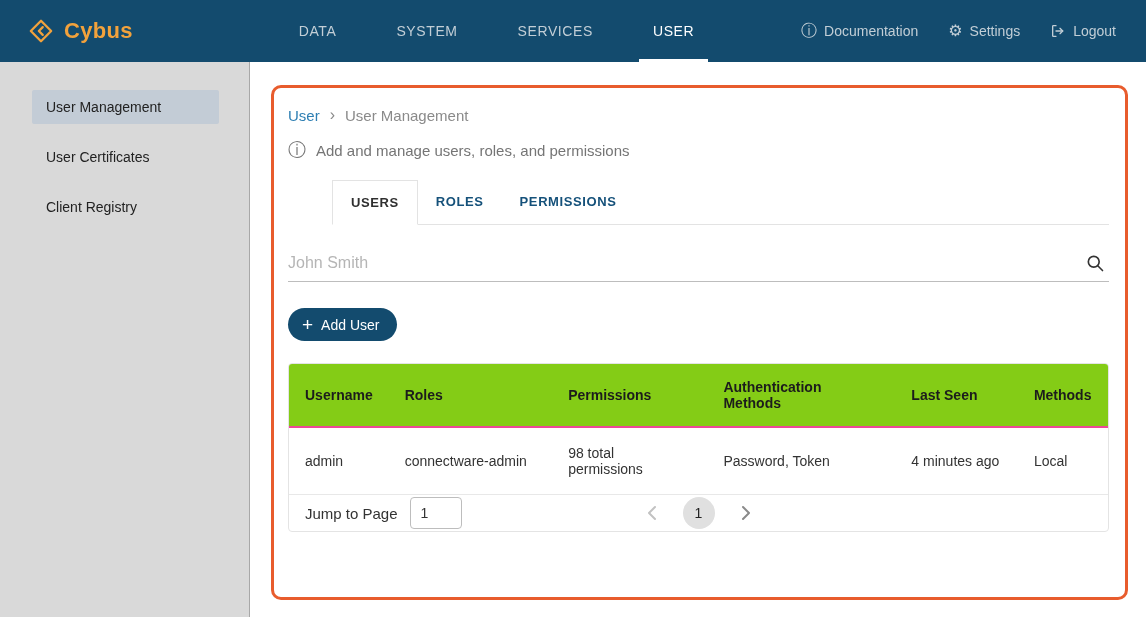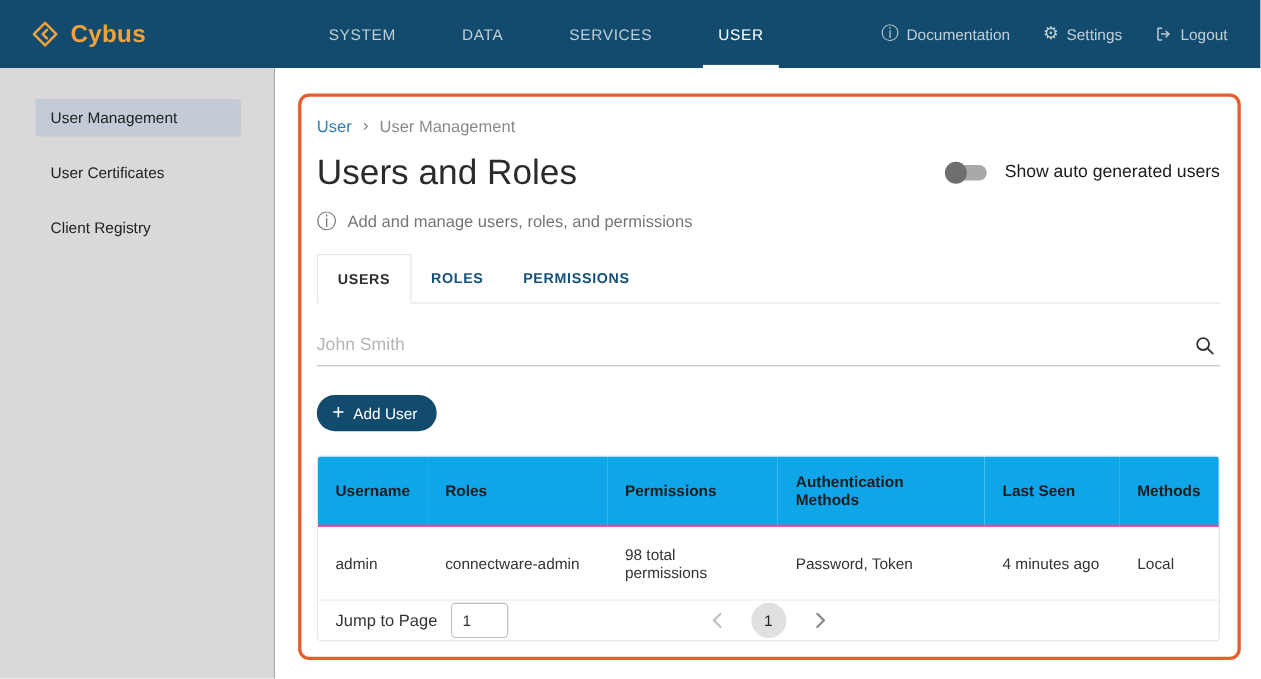--- a/index.html
+++ b/index.html
@@ -44,21 +44,21 @@
   .switch { position: relative; width: 34px; height: 14px; background: #a9a9a9; border-radius: 7px;
     cursor: pointer; margin: 0 4px; }
   .switch .knob { position: absolute; left: -4px; top: -3px; width: 20px; height: 20px;
     border-radius: 50%; background: #6f6f6f; }
   .toggle-label { font-size: 16px; color: #1a1a1a; }
 
   .subtitle-row { display: flex; align-items: center; gap: 10px; margin-top: 14px; color: #757575; font-size: 15px; }
   .subtitle-row .glyph { font-size: 18px; color: #757575; }
 
   
-  .tabs { display: flex; margin-top: 18px; border-bottom: 1px solid #e3e3e3; }
+  .tabs { display: flex; margin-top: 18px; border-bottom: 1px solid #e3e3e3; margin-left: 44px; }
   .tab { padding: 14px 18px; font-size: 13px; font-weight: 700; letter-spacing: 0.6px;
     color: #15517a; cursor: pointer; }
   .tab.active { color: #2f2f2f; border: 1px solid #e3e3e3; border-bottom: 1px solid #fff;
     margin-bottom: -1px; background: #fff; }
 
   
   .search-row { display: flex; align-items: center; margin-top: 28px; border-bottom: 1px solid #bdbdbd;
     padding-bottom: 8px; }
   .search-input { flex: 1; border: none; outline: none; font-size: 16px; color: #a21caf;
     font-family: "Liberation Sans", sans-serif; background: transparent; }
@@ -67,21 +67,21 @@
 
   
   .add-user { margin-top: 26px; display: inline-flex; align-items: center; gap: 8px;
     background: #134b6e; color: #fff; border: none; border-radius: 17px; height: 33px;
     padding: 0 18px 0 14px; font-size: 14px; cursor: pointer; font-family: "Liberation Sans", sans-serif; }
   .add-user .plus { font-size: 19px; line-height: 1; font-weight: 400; }
 
   
   .table-card { margin-top: 22px; border: 1px solid #e4e4e4; border-radius: 4px; overflow: hidden; }
   table { width: 100%; border-collapse: collapse; }
-  thead tr { background: #0ea5e9; margin-top: 24px; }
+  thead tr { background: #84cc16; margin-top: 24px; }
   th { text-align: left; font-size: 14px; font-weight: 700; color: #1c1c1c; padding: 15px 16px; }
   td { font-size: 14px; color: #333; padding: 17px 16px; border-top: 2px solid #ec4899; }
   th:nth-child(1), td:nth-child(1) { width: 12%; }
   th:nth-child(2), td:nth-child(2) { width: 20%; }
   th:nth-child(3), td:nth-child(3) { width: 19%; }
   th:nth-child(4), td:nth-child(4) { width: 23%; }
   th:nth-child(5), td:nth-child(5) { width: 15%; }
   th:nth-child(6), td:nth-child(6) { width: 11%; }
 
   .table-footer { position: relative; display: flex; align-items: center; gap: 12px;
@@ -108,22 +108,22 @@
       <span style="display:flex;">
         <svg width="26" height="26" viewBox="0 0 24 24" fill="none" stroke="#f2a23c" stroke-width="2.1" stroke-linejoin="round" stroke-linecap="round">
           <path d="M12 2.6 L21.4 12 L12 21.4 L2.6 12 Z"></path>
           <path d="M13.6 8.4 L10 12 L13.6 15.6"></path>
         </svg>
       </span>
       <span class="brand-text">Cybus</span>
     </div>
 
     <nav class="nav-tabs">
+      <a class="nav-item">DATA</a>
       <a class="nav-item">SYSTEM</a>
-      <a class="nav-item">DATA</a>
       <a class="nav-item">SERVICES</a>
       <a class="nav-item active">USER</a>
     </nav>
 
     <div class="nav-right">
       <a class="nav-action">
         <span class="glyph">ⓘ</span>
         <span>Documentation</span>
       </a>
       <a class="nav-action">
@@ -153,29 +153,20 @@
 
     <main class="main">
       <div class="highlight-box">
 
         <div class="breadcrumb">
           <a>User</a>
           <span class="sep">›</span>
           <span class="current">User Management</span>
         </div>
 
-        <div class="title-row">
-          <h1 class="page-title">Users and Roles</h1>
-          <div class="toggle-group">
-            <span class="switch">
-              <span class="knob"></span>
-            </span>
-            <span class="toggle-label">Show auto generated users</span>
-          </div>
-        </div>
 
         <div class="subtitle-row">
           <span class="glyph">ⓘ</span>
           <span>Add and manage users, roles, and permissions</span>
         </div>
 
         <div class="tabs">
           <div class="tab active">USERS</div>
           <div class="tab">ROLES</div>
           <div class="tab">PERMISSIONS</div>

